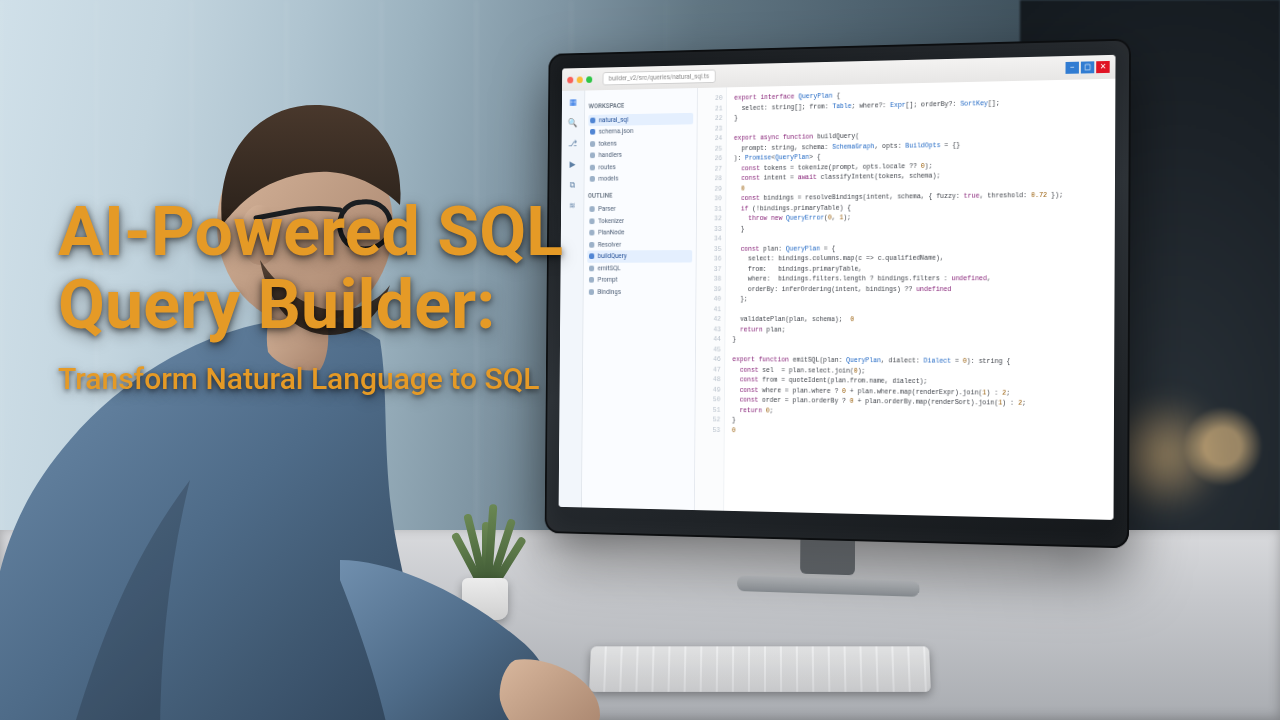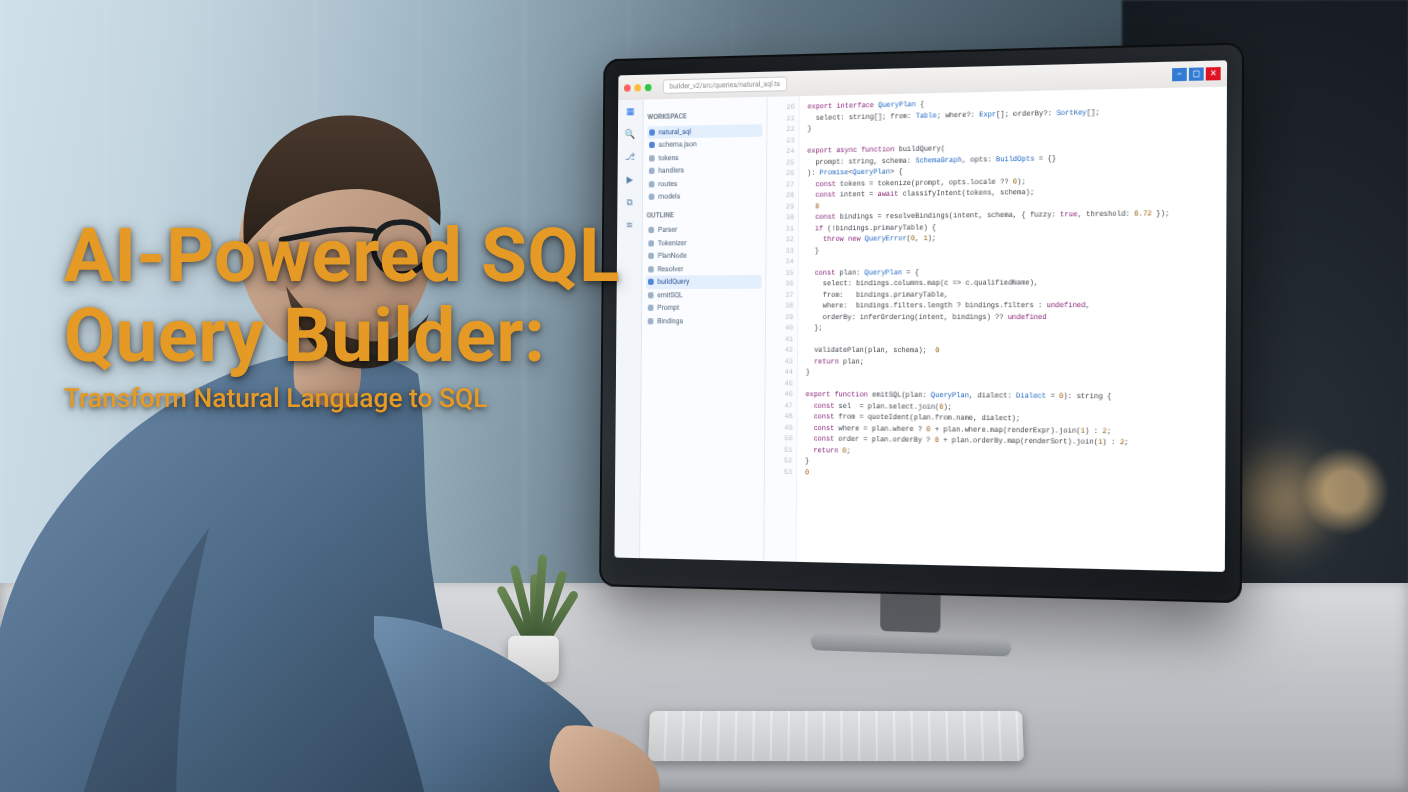--- a/index.html
+++ b/index.html
@@ -283,22 +283,22 @@
     font-size: 68px;
     line-height: 1.08;
     font-weight: 700;
     letter-spacing: 0.2px;
     color: #e99a1f;
     text-shadow:
       0 2px 6px rgba(0,0,0,0.55),
       0 4px 16px rgba(0,0,0,0.4);
   }
   .overlay h2 {
-    margin: 4px 0 0 0;
-    font-size: 24px;
+    margin: 17px 0 0 0;
+    font-size: 30px;
     font-weight: 500;
     line-height: 1.25;
     color: #e99a1f;
     text-shadow:
       0 2px 5px rgba(0,0,0,0.55),
       0 4px 14px rgba(0,0,0,0.4);
     max-width: 540px;
   }
 </style>
 </head>

